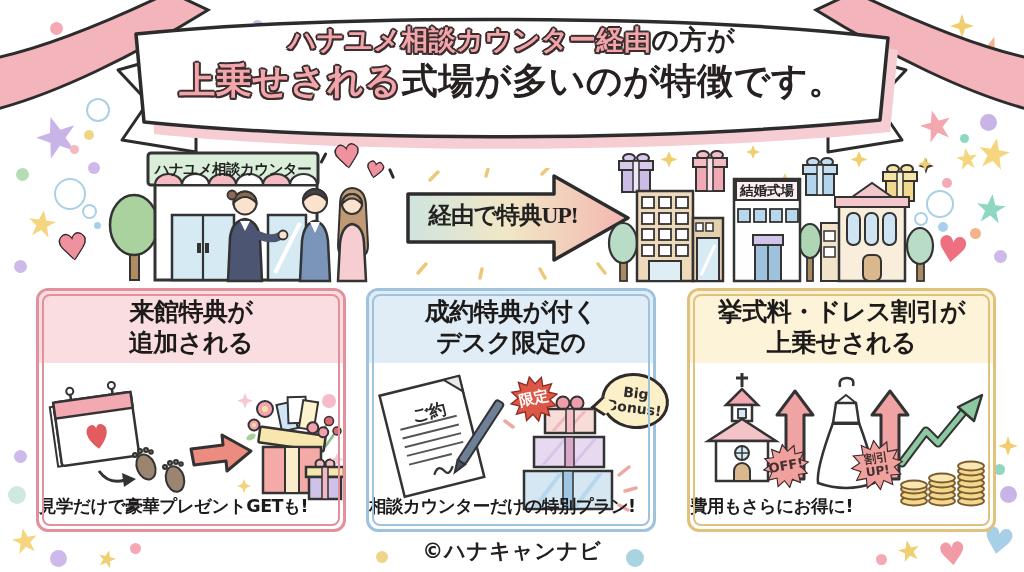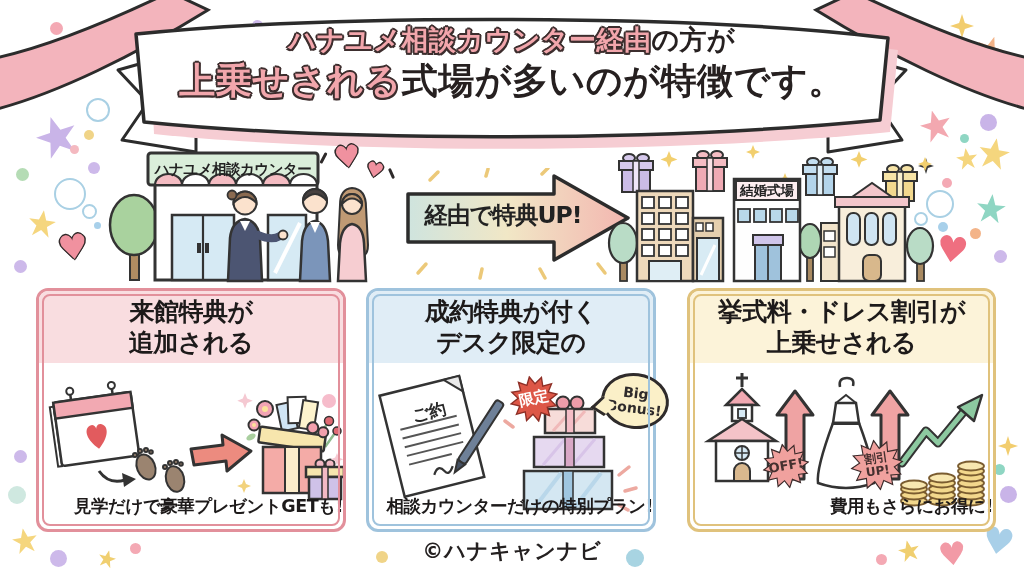--- a/index.html
+++ b/index.html
@@ -16,37 +16,37 @@
   .cf-heart.outlined{text-shadow:1.5px 0 #332a2a,-1.5px 0 #332a2a,0 1.5px #332a2a,0 -1.5px #332a2a;}
   
   .banner-svg{position:absolute;left:0;top:0;}
   .banner-text{position:absolute;left:120px;top:24px;width:784px;text-align:center;line-height:1.18;}
   .b-line1{font-size:27px;font-weight:bold;letter-spacing:.5px;}
   .b-line2{font-size:36px;font-weight:bold;letter-spacing:.5px;margin-top:4px;}
   .hl{color:#f2a6ac;text-shadow:2px 0 0 #3d2e2e,-2px 0 0 #3d2e2e,0 2px 0 #3d2e2e,0 -2px 0 #3d2e2e,
       1.5px 1.5px 0 #3d2e2e,-1.5px 1.5px 0 #3d2e2e,1.5px -1.5px 0 #3d2e2e,-1.5px -1.5px 0 #3d2e2e;}
   .bk{color:#262020;}
   
-  .overlay-label{position:absolute;font-weight:bold;color:#222;text-align:center;}
+  .overlay-label{position:absolute;font-weight:bold;color:#222;text-align:center;font-family:Liberation Serif, serif;}
   .counter-sign{left:148px;top:153px;width:170px;height:32px;line-height:32px;font-size:14.5px;letter-spacing:-.5px;}
   .venue-sign{left:735px;top:181px;width:64px;height:19px;line-height:19px;font-size:13.5px;}
   .arrow-label{left:408px;top:199px;width:190px;font-size:23.5px;letter-spacing:-1px;}
   .tick{position:absolute;width:3px;background:#2e2a2a;border-radius:2px;}
   
   .card{position:absolute;top:288px;height:244px;background:#fff;border-radius:12px;box-sizing:border-box;}
   .card::after{content:"";position:absolute;inset:3px;border-radius:8px;pointer-events:none;border:2px solid transparent;}
   .card1{left:36px;width:310px;border:3px solid #e2909b;}  .card1::after{border-color:#e2909b;}
   .card2{left:366px;width:290px;border:3px solid #9fc3dd;} .card2::after{border-color:#9fc3dd;}
   .card3{left:687px;width:309px;border:3px solid #e0c27c;} .card3::after{border-color:#e0c27c;}
   .card-header{position:absolute;top:0;left:0;right:0;height:72px;border-radius:9px 9px 0 0;
     display:flex;flex-direction:column;justify-content:center;align-items:center;
     font-weight:bold;font-size:25px;line-height:1.26;color:#1d1a1a;letter-spacing:-.5px;}
   .card1 .card-header{background:#f9dde0;} .card2 .card-header{background:#e0edf6;} .card3 .card-header{background:#fcf3d9;}
   .card-art{position:absolute;left:0;top:76px;}
-  .card-caption{position:absolute;bottom:11px;left:0;width:100%;text-align:right;font-weight:bold;font-size:17.5px;color:#1d1a1a;letter-spacing:-.5px;}
+  .card-caption{position:absolute;bottom:11px;left:0;width:100%;text-align:left;font-weight:bold;font-size:17.5px;color:#1d1a1a;letter-spacing:-.5px;}
   
   .star12{clip-path:polygon(50% 0%,58.8% 17.2%,75% 6.7%,74% 26%,93.3% 25%,82.8% 41.2%,100% 50%,82.8% 58.8%,93.3% 75%,74% 74%,75% 93.3%,58.8% 82.8%,50% 100%,41.2% 82.8%,25% 93.3%,26% 74%,6.7% 75%,17.2% 58.8%,0% 50%,17.2% 41.2%,6.7% 25%,26% 26%,25% 6.7%,41.2% 17.2%);}
   .burst{position:absolute;display:flex;align-items:center;justify-content:center;text-align:center;font-weight:bold;line-height:1.05;}
   .burst-bg{position:absolute;}
   .burst-text{position:relative;}
   .bubble{position:absolute;border:3px solid #2f2b2b;border-radius:50%;background:#fbf0c8;
     display:flex;flex-direction:column;align-items:center;justify-content:center;line-height:1.05;font-weight:bold;color:#2f2b2b;box-sizing:border-box;}
   .bubble::after{content:"";position:absolute;left:-8px;bottom:8px;width:13px;height:13px;background:#fbf0c8;
     border-left:3px solid #2f2b2b;border-bottom:3px solid #2f2b2b;transform:rotate(25deg) skew(-15deg);}
   .contract-label{position:absolute;font-weight:bold;color:#2a2a2a;}

